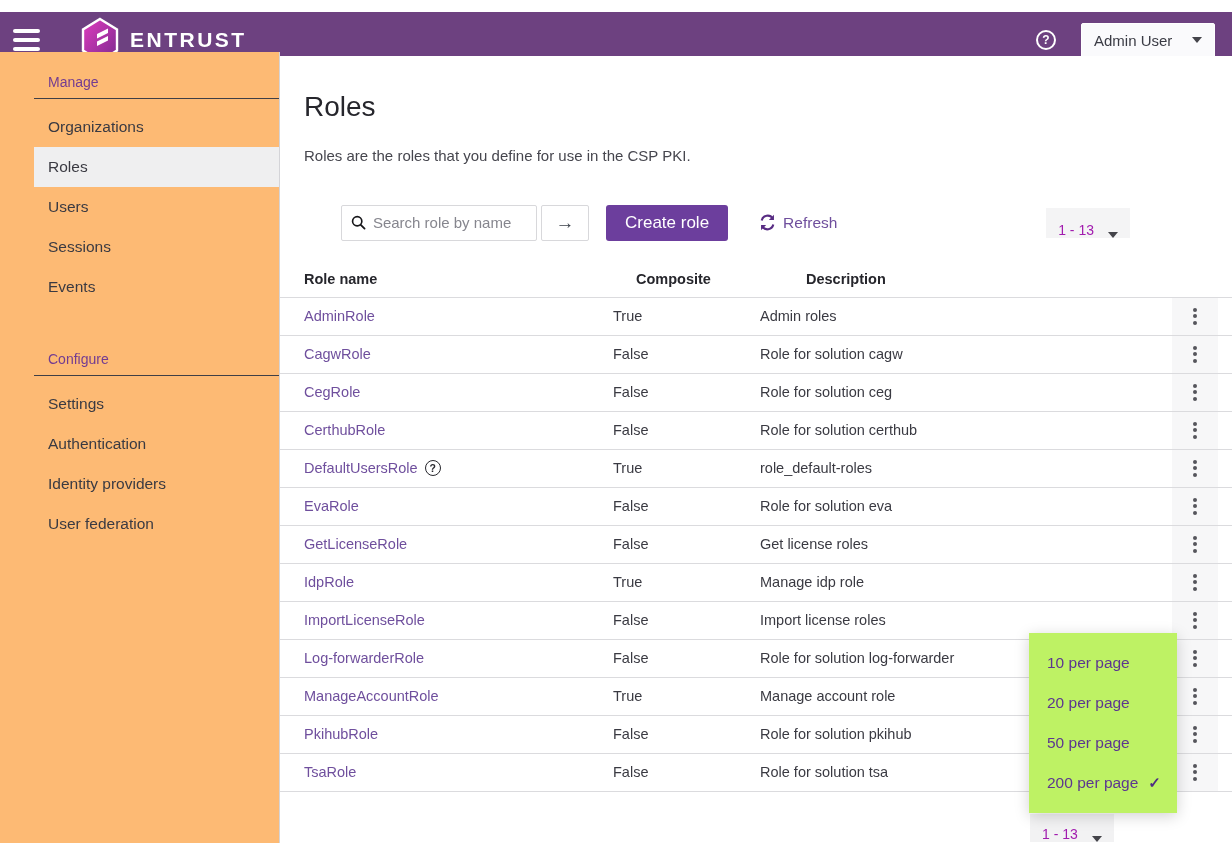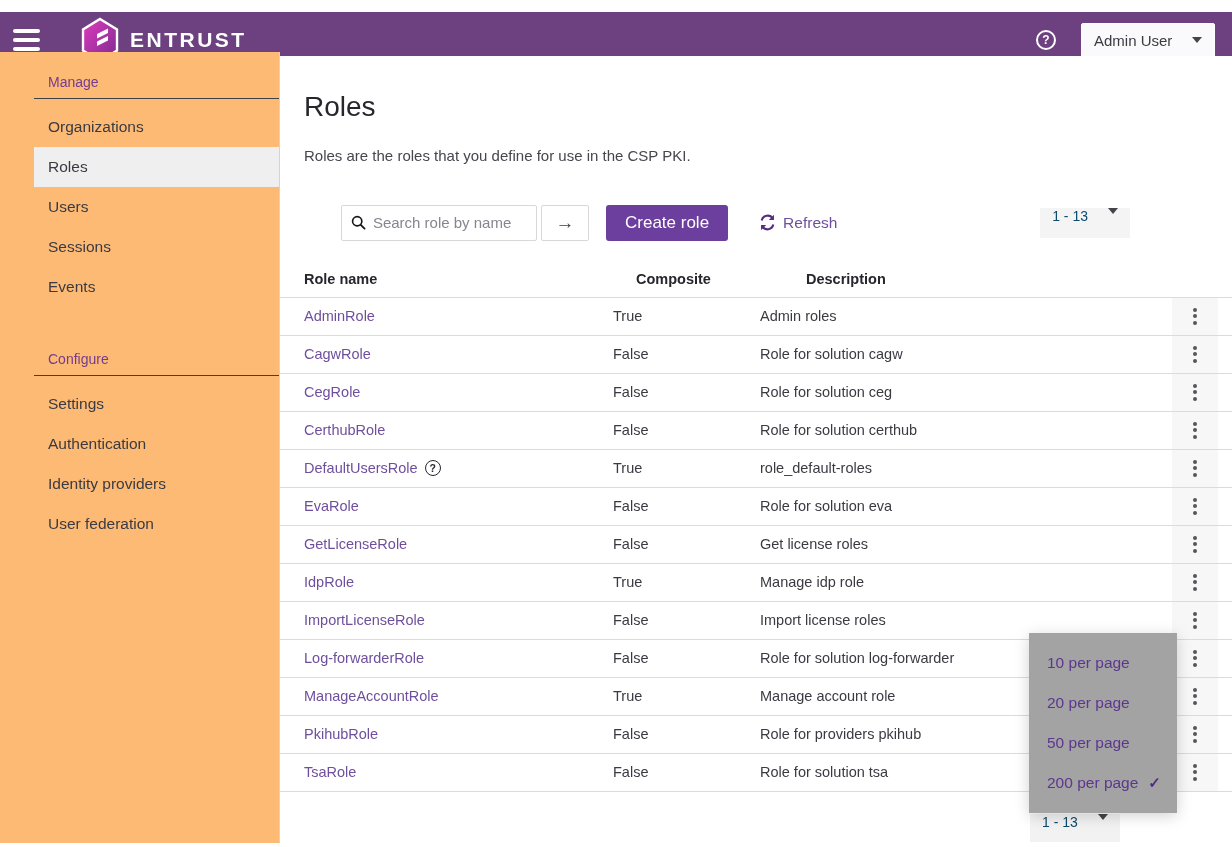--- a/index.html
+++ b/index.html
@@ -59,22 +59,22 @@
   .search-box input{border:none;outline:none;width:100%;font-size:15px;color:var(--text-dark);
     font-family:"Liberation Sans",sans-serif;background:transparent;}
   .search-box input::placeholder{color:#86868E;}
   .arrow-btn{width:48px;height:36px;margin-left:4px;border:1px solid #D8D8DB;border-radius:2px;
     display:flex;align-items:center;justify-content:center;font-size:19px;font-weight:700;
     color:#3A4049;background:#fff;cursor:pointer;}
   .create-btn{margin-left:17px;height:36px;padding:0 19px;background:var(--accent-purple);
     color:#fff;font-size:17px;border:none;border-radius:3px;cursor:pointer;font-family:"Liberation Sans",sans-serif;}
   .refresh{margin-left:31px;display:flex;align-items:center;gap:7px;color:var(--link-purple);
     font-size:15.5px;cursor:pointer;text-decoration:none;}
-  .range-ctl{display:flex;align-items:flex-start;gap:20px;background:var(--control-bg);
-    height:30px;padding:0 12px;font-size:14px;color:#0c4a6e;cursor:pointer;}
+  .range-ctl{display:flex;align-items:flex-end;gap:14px;background:var(--control-bg);
+    height:30px;padding:0 12px;font-size:14px;color:#a21caf;cursor:pointer;}
   .range-top{margin-left:auto;margin-right:102px;}
 
   
   .table{margin-top:21px;}
   .t-head,.t-row{display:grid;grid-template-columns:333px 147px 1fr 60px;align-items:center;
     border-bottom:1px solid var(--divider-light);}
   .t-head{height:36px;font-size:14.5px;font-weight:700;color:var(--heading);gap:23px;}
   .t-row{height:38px;}
   .cell{padding-left:24px;}
   .c-comp,.c-desc{font-size:14.5px;color:var(--text-dark);padding-left:0;}
@@ -83,21 +83,21 @@
   .role-link{font-size:14.5px;color:var(--link-purple);text-decoration:none;cursor:pointer;}
   .row-help{width:16px;height:16px;border:1.6px solid #26262C;border-radius:50%;
     display:inline-flex;align-items:center;justify-content:center;font-size:10.5px;
     font-weight:700;color:#26262C;cursor:pointer;flex:none;}
   .c-kebab{padding:0;height:100%;}
   .kebab-btn{width:46px;height:100%;background:var(--kebab-bg);display:flex;flex-direction:column;
     align-items:center;justify-content:center;gap:2.5px;cursor:pointer;}
   .dot{width:4px;height:4px;border-radius:50%;background:#55555C;}
 
   
-  .pp-menu{position:absolute;left:1029px;top:633px;width:148px;background:#a3a3a3;
+  .pp-menu{position:absolute;left:1029px;top:633px;width:148px;background:#bef264;
     box-shadow:0 3px 14px rgba(0,0,0,0.18);padding:10px 0;z-index:10;}
   .pp-item{height:40px;padding-left:18px;display:flex;align-items:center;gap:10px;
     color:var(--menu-text);font-size:15.5px;cursor:pointer;}
   .check{color:#4E2D82;font-weight:700;font-size:15px;}
 
   .range-bottom{position:absolute;left:1030px;top:814px;height:28px;background:#F2F2F3;z-index:5;}
 </style>
 </head>
 <body>
 
@@ -344,21 +344,21 @@
               <span class="dot"></span>
               <span class="dot"></span>
             </div>
           </div>
         </div>
         <div class="t-row">
           <div class="cell c-name">
             <a href="#" class="role-link">PkihubRole</a>
           </div>
           <div class="cell c-comp">False</div>
-          <div class="cell c-desc">Role for providers pkihub</div>
+          <div class="cell c-desc">Role for solution pkihub</div>
           <div class="cell c-kebab">
             <div class="kebab-btn">
               <span class="dot"></span>
               <span class="dot"></span>
               <span class="dot"></span>
             </div>
           </div>
         </div>
         <div class="t-row">
           <div class="cell c-name">

